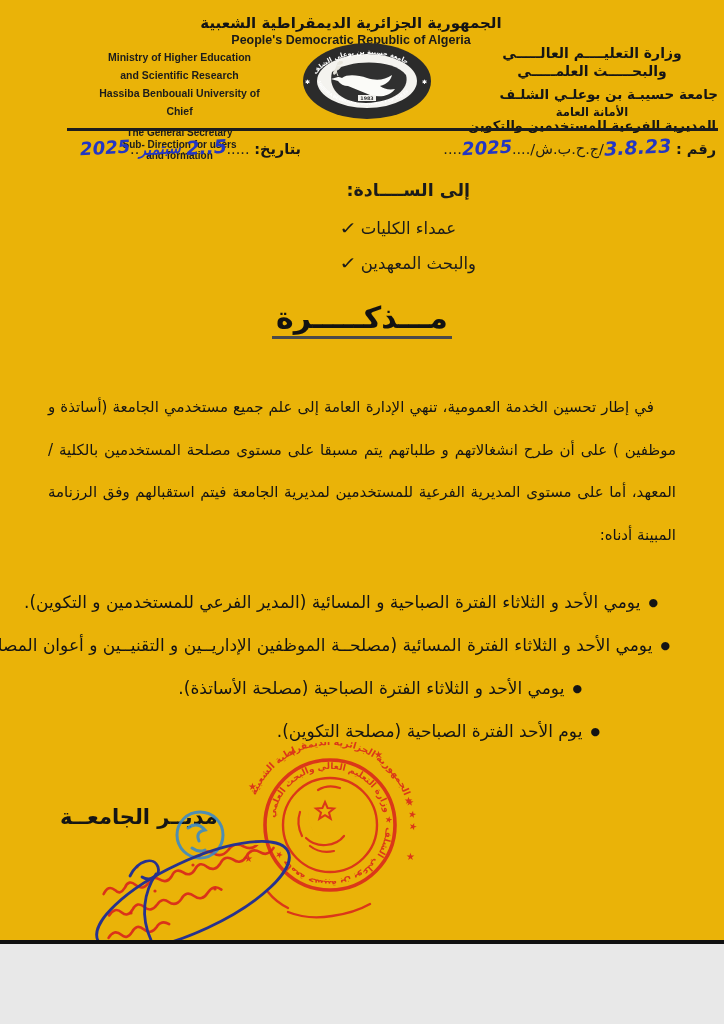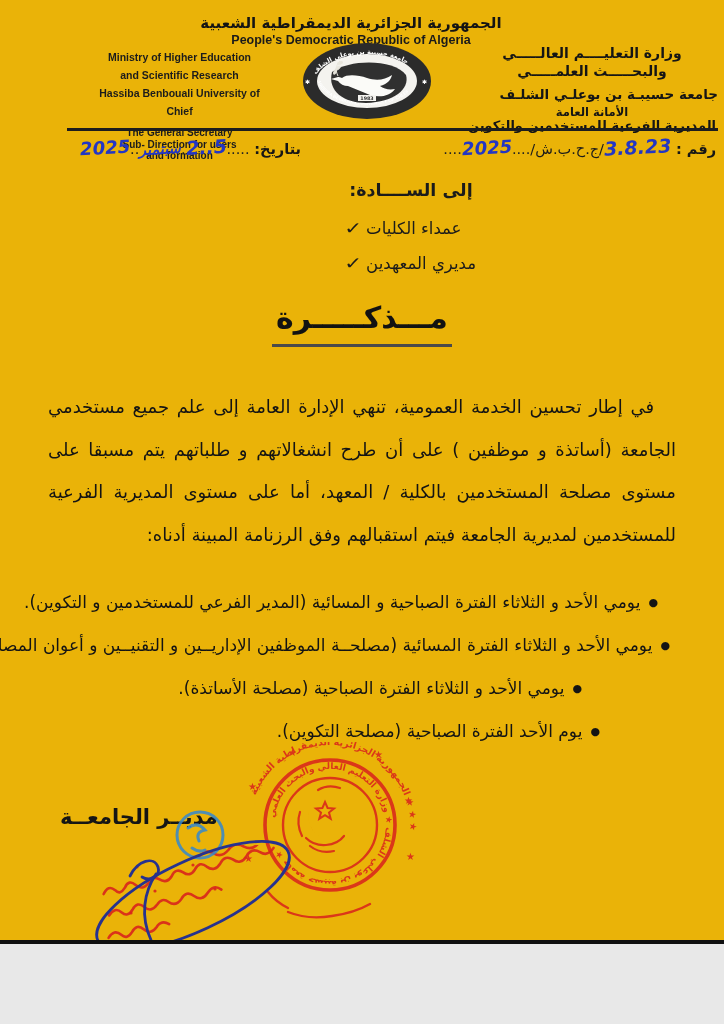--- a/index.html
+++ b/index.html
@@ -32,24 +32,24 @@
   .hw-year{font-size:18px;direction:ltr;unicode-bidi:embed;}
   .hw-month{font-size:14.5px;}
   
   .toblock{position:absolute;top:180px;right:248px;direction:rtl;text-align:center;}
   .to-head{font-weight:bold;font-size:17.5px;margin-bottom:18px;}
   .to-item{display:flex;direction:ltr;justify-content:flex-start;align-items:center;margin-bottom:15px;font-size:16.5px;}
   .chk{font-weight:bold;font-size:17px;margin-right:6px;transform:scaleX(1.25);}
   
   .memo-title{position:absolute;top:300px;left:0;right:0;text-align:center;}
   .memo-title span{display:inline-block;font-size:30px;font-weight:bold;color:#121212;
-                   border-bottom:3px solid #4a4a4a;padding:0 4px 9px 4px;}
+                   border-bottom:3px solid #4a4a4a;padding:0 4px 1px 4px;}
   
   .bodypar{position:absolute;top:386px;right:48px;left:48px;direction:rtl;text-align:justify;
-           font-size:18px;line-height:42.5px;color:#141414;text-indent:22px;}
+           font-size:15px;line-height:42.5px;color:#141414;text-indent:22px;}
   .bullets{position:absolute;top:581px;right:54px;left:40px;direction:rtl;font-size:17px;color:#141414;}
   .bullets .row{height:43px;line-height:43px;white-space:nowrap;}
   .dot{font-size:11px;vertical-align:2px;margin-left:8px;}
   .b1{margin-right:12px;} .b2{margin-right:0px;} .b3{margin-right:88px;} .b4{margin-right:70px;}
   
   .sig-title{position:absolute;left:60px;top:805px;font-weight:bold;font-size:21px;color:#151515;direction:rtl;}
   .svg-abs{position:absolute;}
   .edge-bottom{position:absolute;bottom:0;left:0;right:0;height:4px;background:#101010;}
 </style>
 </head>
@@ -126,21 +126,21 @@
   </div>
 
   <div class="toblock">
     <div class="to-head">إلى الســــادة:</div>
     <div class="to-item">
       <span class="chk">✓</span>
       <span dir="rtl">عمداء الكليات</span>
     </div>
     <div class="to-item">
       <span class="chk">✓</span>
-      <span dir="rtl">مديري المعهدين</span>
+      <span dir="rtl">والبحث المعهدين</span>
     </div>
   </div>
 
   <div class="memo-title">
     <span>مـــذكـــــرة</span>
   </div>
 
   <div class="bodypar">في إطار تحسين الخدمة العمومية، تنهي الإدارة العامة إلى علم جميع مستخدمي الجامعة (أساتذة و موظفين ) على أن طرح انشغالاتهم و طلباتهم يتم مسبقا على مستوى مصلحة المستخدمين بالكلية / المعهد، أما على مستوى المديرية الفرعية للمستخدمين لمديرية الجامعة فيتم استقبالهم وفق الرزنامة المبينة أدناه:</div>
 
   <div class="bullets">

